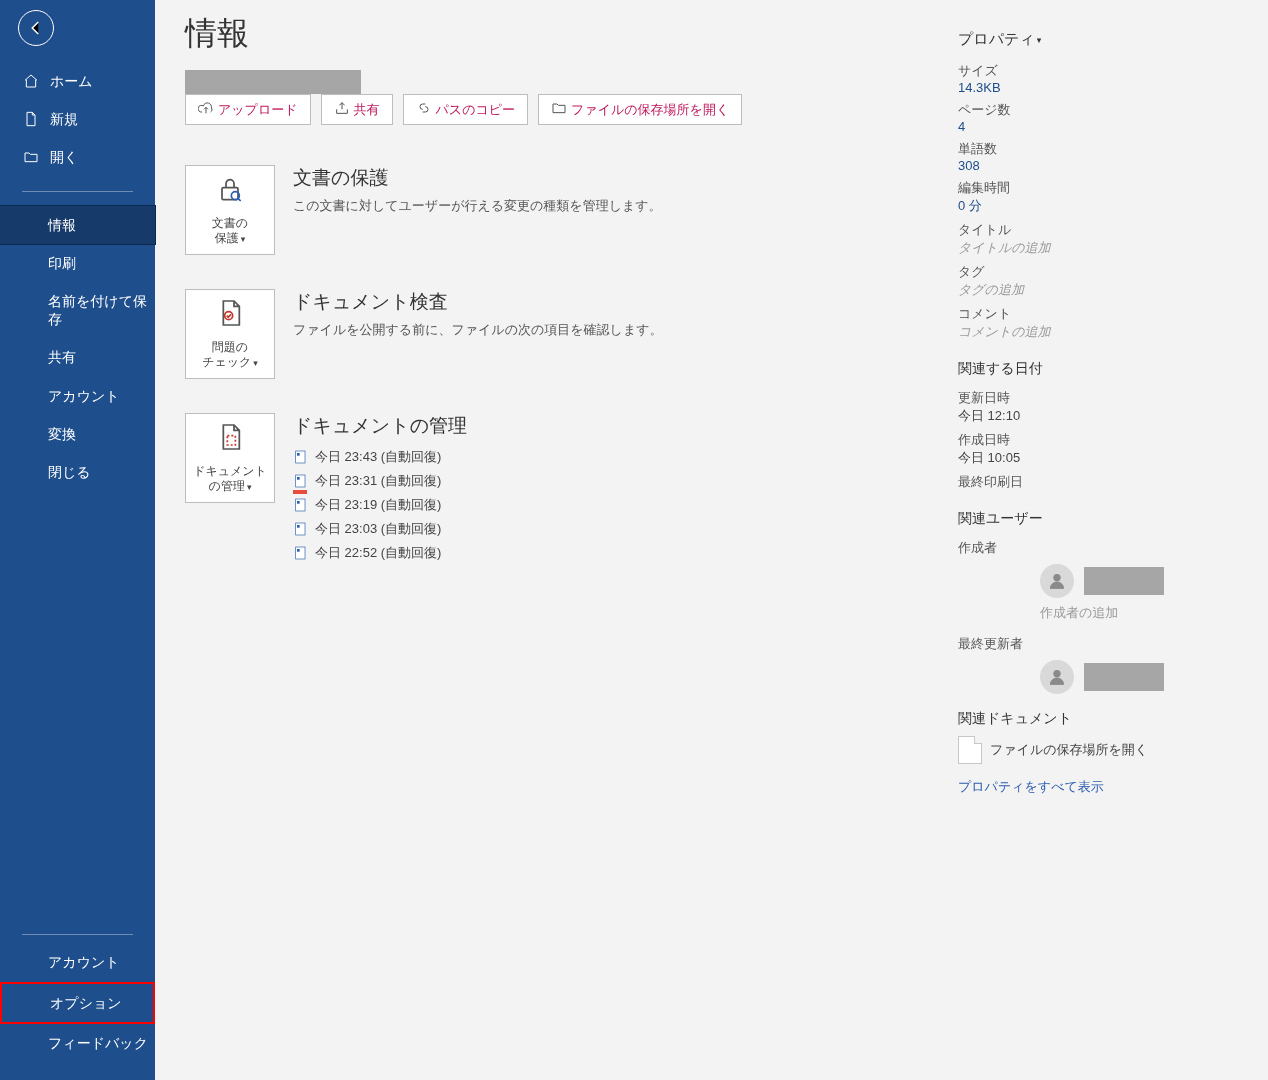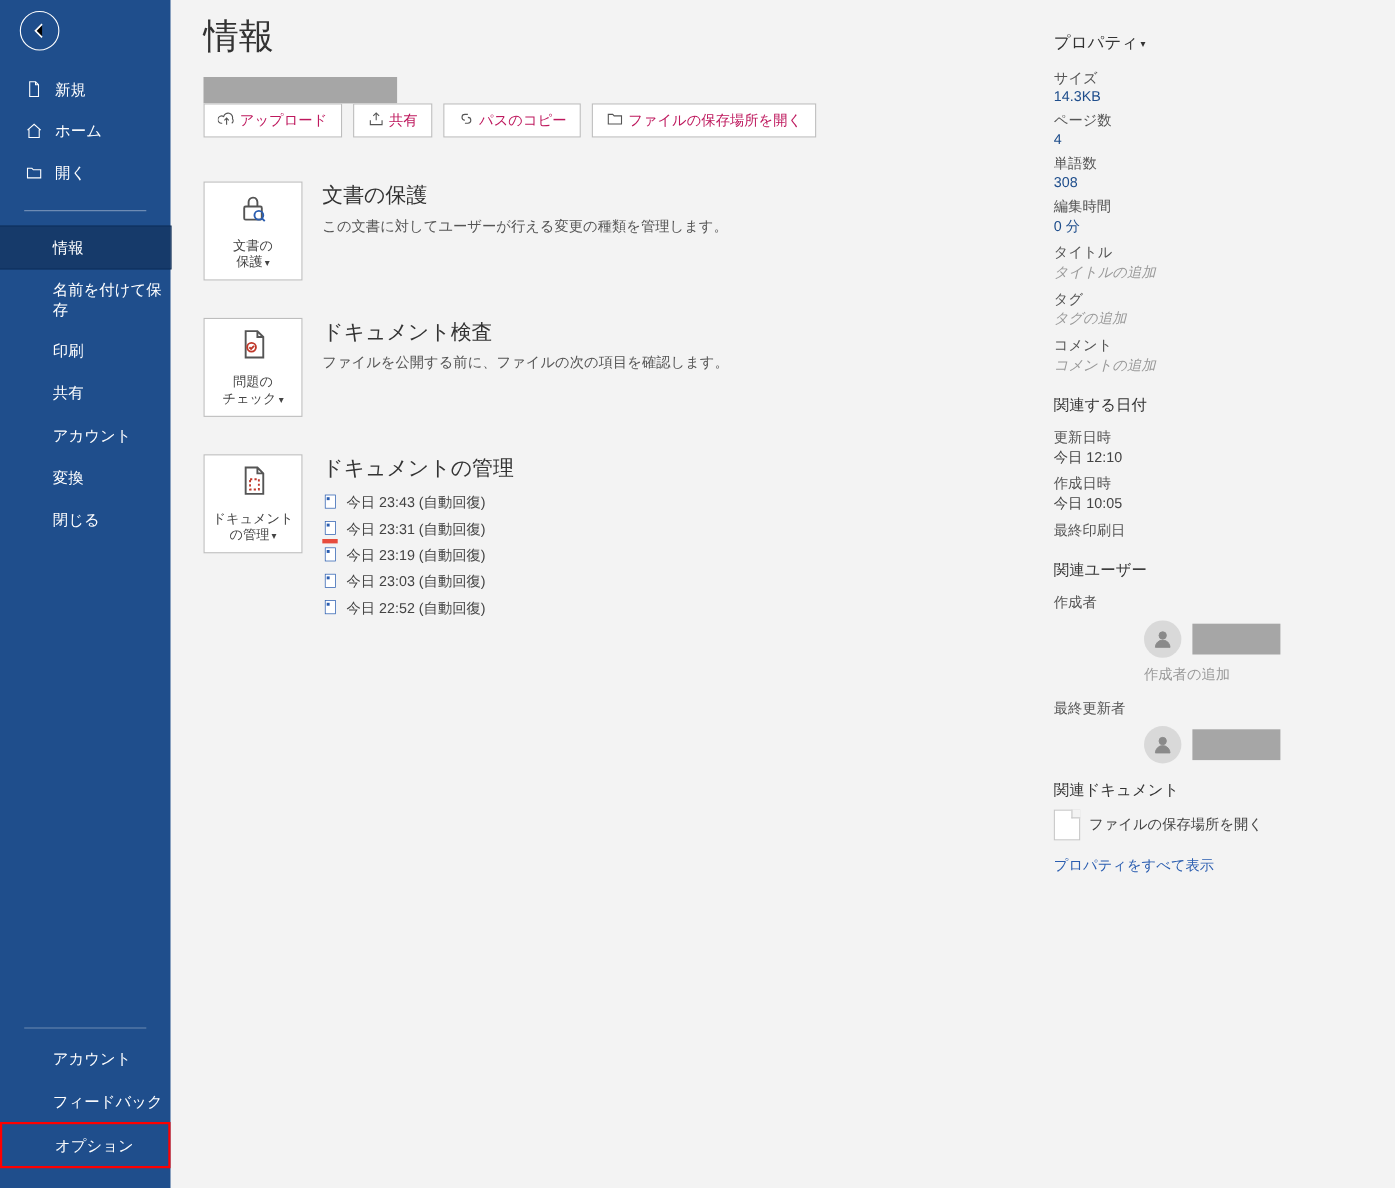--- a/index.html
+++ b/index.html
@@ -30,21 +30,21 @@
   .action-btn svg { stroke: #555; fill: none; }
   .section { display: flex; gap: 18px; margin-bottom: 34px; }
   .big-btn { width: 90px; height: 90px; border: 1px solid #bdbdbd; background: #fff; display: flex; flex-direction: column; align-items: center; justify-content: center; cursor: pointer; text-align: center; font-size: 12px; line-height: 1.3; color:#444; }
   .big-btn .big-icon { margin-bottom: 6px; }
   .big-btn .arrow { font-size: 9px; margin-left: 2px; }
   .section-body h2 { font-size: 19px; font-weight: 400; color: #333; margin-bottom: 6px; }
   .section-desc { font-size: 13px; color: #555; margin-bottom: 6px; }
   .bullet-list { list-style: square; padding-left: 34px; font-size: 13px; color: #555; }
   .bullet-list li { padding: 2px 0; }
   .version-list { list-style: none; font-size: 13px; color: #444; }
-  .version-list li { display: flex; align-items: flex-start; gap: 6px; padding: 3px 0; cursor: pointer; }
+  .version-list li { display: flex; align-items: center; gap: 6px; padding: 3px 0; cursor: pointer; }
   .version-list svg { flex-shrink: 0; }
   .red-mark { position: relative; }
   .red-mark .mark { position: absolute; left: 108px; top: 490px; width: 14px; height: 4px; background: #e74c3c; }
   
   .props { width: 330px; padding: 30px 30px 0 20px; font-size: 13px; color: #444; }
   .props-title { font-size: 15px; color: #333; margin-bottom: 10px; display:inline-flex; align-items:center; gap:2px; cursor:pointer; }
   .props-title .arrow { font-size: 9px; }
   .prop-row { display: flex; padding: 3px 0; flex-direction: column; }
   .prop-label { width: 82px; color: #555; }
   .prop-value { color: #444; }
@@ -69,76 +69,76 @@
   <div class="sidebar">
     <div class="back-btn">
       <svg width="18" height="18" viewBox="0 0 24 24" stroke-width="2">
           <path d="M15 4 L7 12 L15 20"></path>
         </svg>
     </div>
     <div class="nav-group">
       <div class="nav-item has-icon">
         <span class="nav-icon">
             <svg width="16" height="16" viewBox="0 0 24 24" stroke-width="1.5">
-              <path d="M6 2 H14 L18 6 V22 H6 Z M14 2 V6 H18"></path>
-            </svg>
-          </span>
-        <span>新規</span>
+              <path d="M3 11 L12 3 L21 11 M5 10 V21 H19 V10"></path>
+            </svg>
+          </span>
+        <span>ホーム</span>
       </div>
       <div class="nav-item has-icon">
         <span class="nav-icon">
             <svg width="16" height="16" viewBox="0 0 24 24" stroke-width="1.5">
-              <path d="M3 11 L12 3 L21 11 M5 10 V21 H19 V10"></path>
-            </svg>
-          </span>
-        <span>ホーム</span>
+              <path d="M6 2 H14 L18 6 V22 H6 Z M14 2 V6 H18"></path>
+            </svg>
+          </span>
+        <span>新規</span>
       </div>
       <div class="nav-item has-icon">
         <span class="nav-icon">
             <svg width="16" height="16" viewBox="0 0 24 24" stroke-width="1.5">
               <path d="M3 6 H9 L11 8 H21 V19 H3 Z"></path>
             </svg>
           </span>
         <span>開く</span>
       </div>
     </div>
     <div class="nav-divider"></div>
     <div class="nav-group">
       <div class="nav-item indent selected">
           <span>情報</span>
         </div>
       <div class="nav-item indent">
+          <span>印刷</span>
+        </div>
+      <div class="nav-item indent">
           <span>名前を付けて保存</span>
-        </div>
-      <div class="nav-item indent">
-          <span>印刷</span>
         </div>
       <div class="nav-item indent">
           <span>共有</span>
         </div>
       <div class="nav-item indent">
           <span>アカウント</span>
         </div>
       <div class="nav-item indent">
           <span>変換</span>
         </div>
       <div class="nav-item indent">
           <span>閉じる</span>
         </div>
     </div>
     <div class="sidebar-bottom">
       <div class="nav-divider"></div>
       <div class="nav-item indent">
           <span>アカウント</span>
         </div>
-      <div class="nav-item indent">
-          <span>フィードバック</span>
-        </div>
       <div class="nav-item indent options-highlight">
           <span>オプション</span>
+        </div>
+      <div class="nav-item indent">
+          <span>フィードバック</span>
         </div>
     </div>
   </div>
 
   <div class="main">
     <div class="content-col red-mark">
       <h1 class="title">情報</h1>
       <div class="file-name-redacted"></div>
 
       <div class="action-row">

